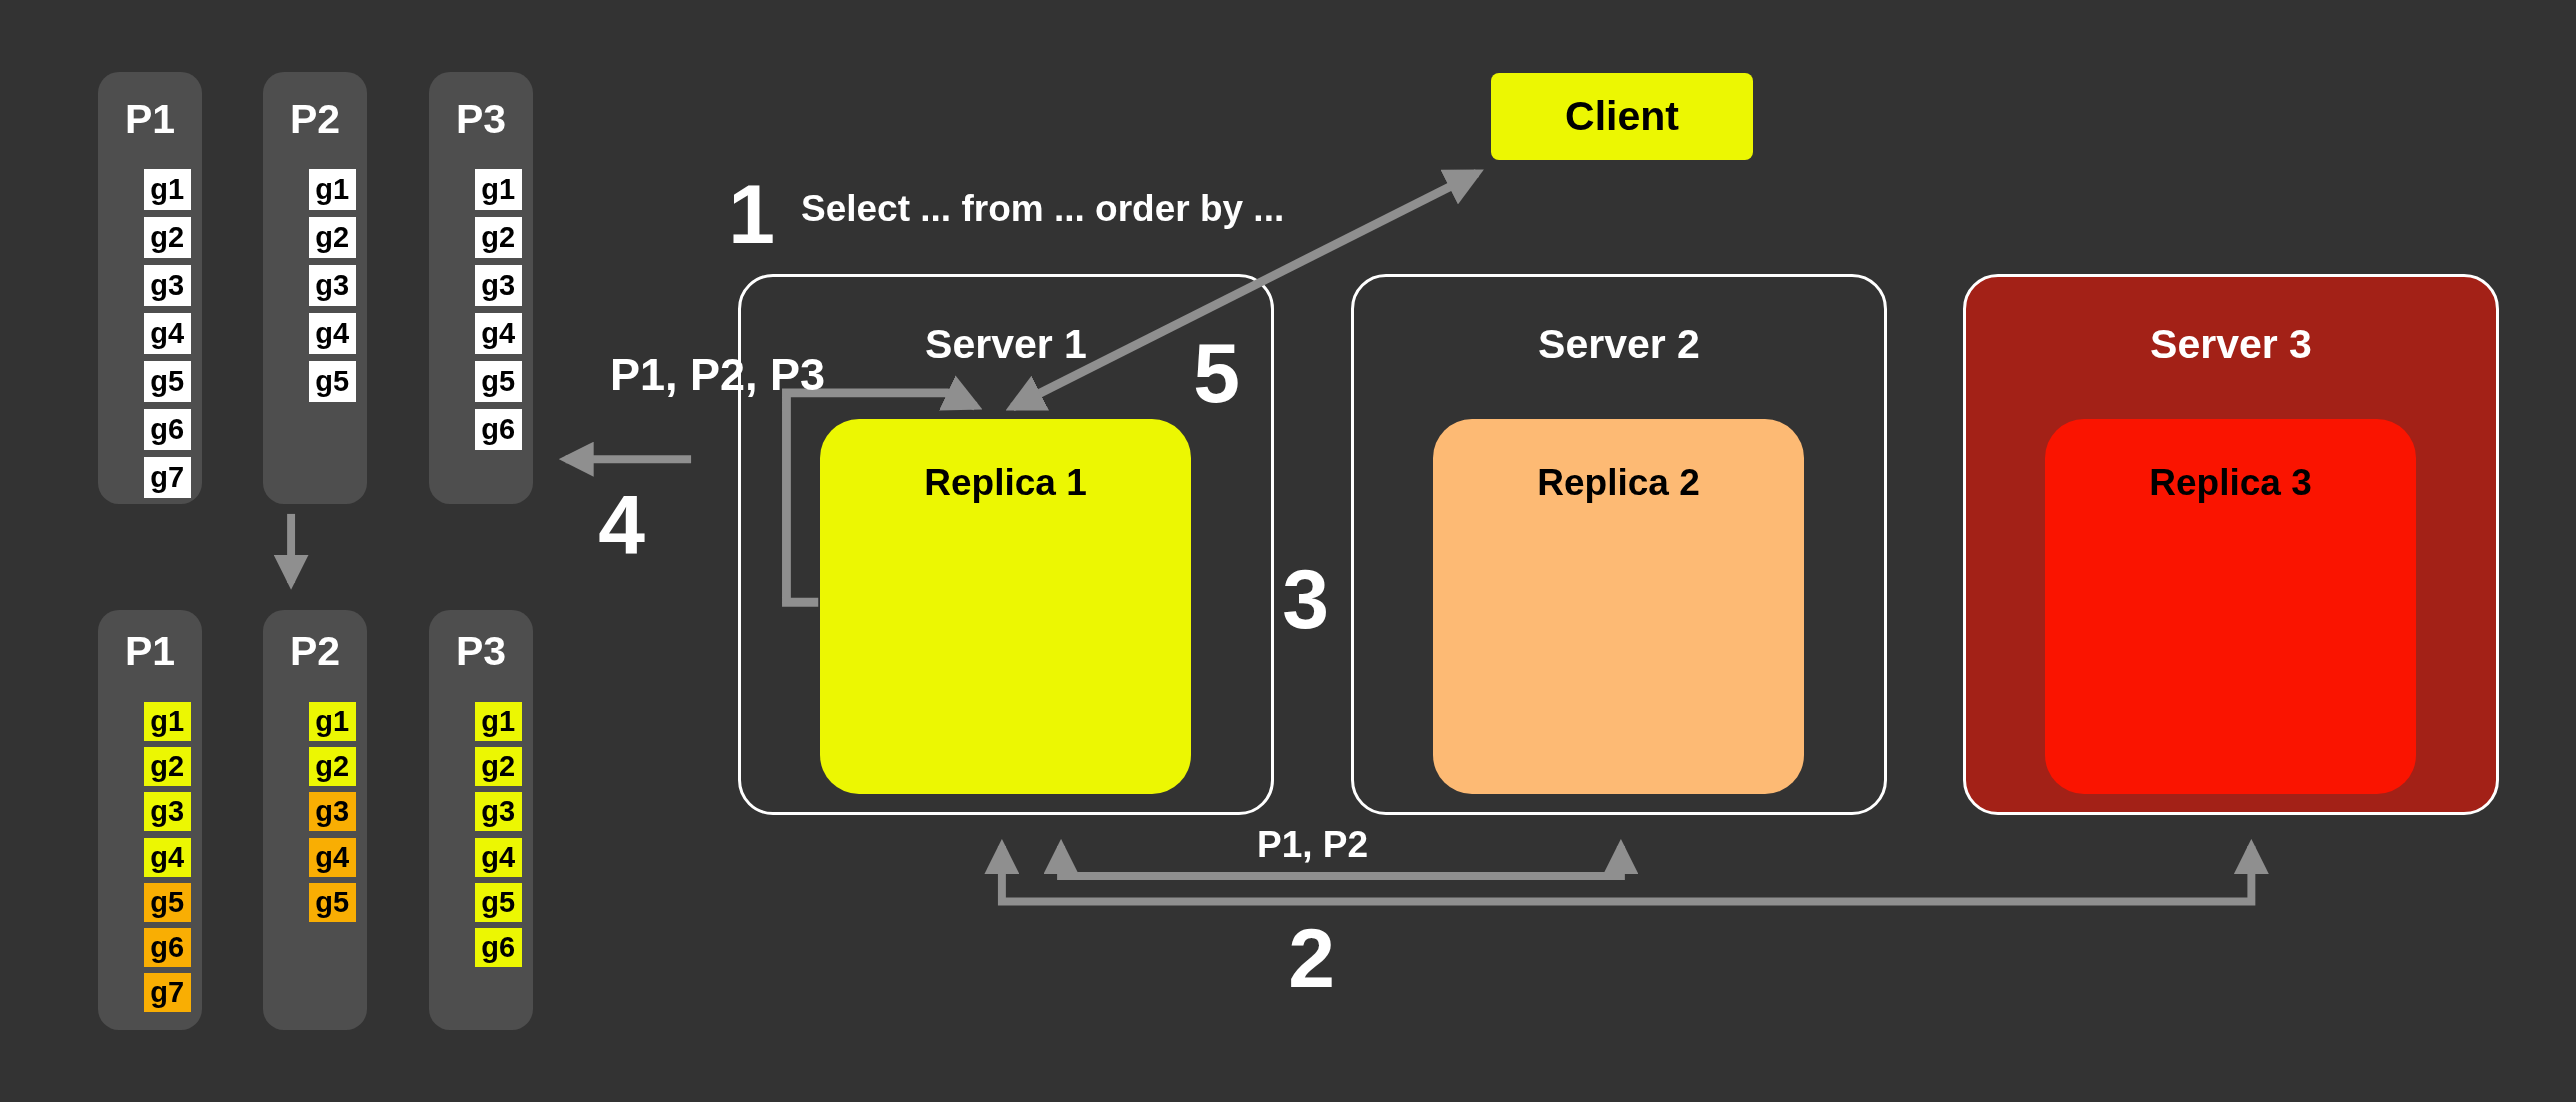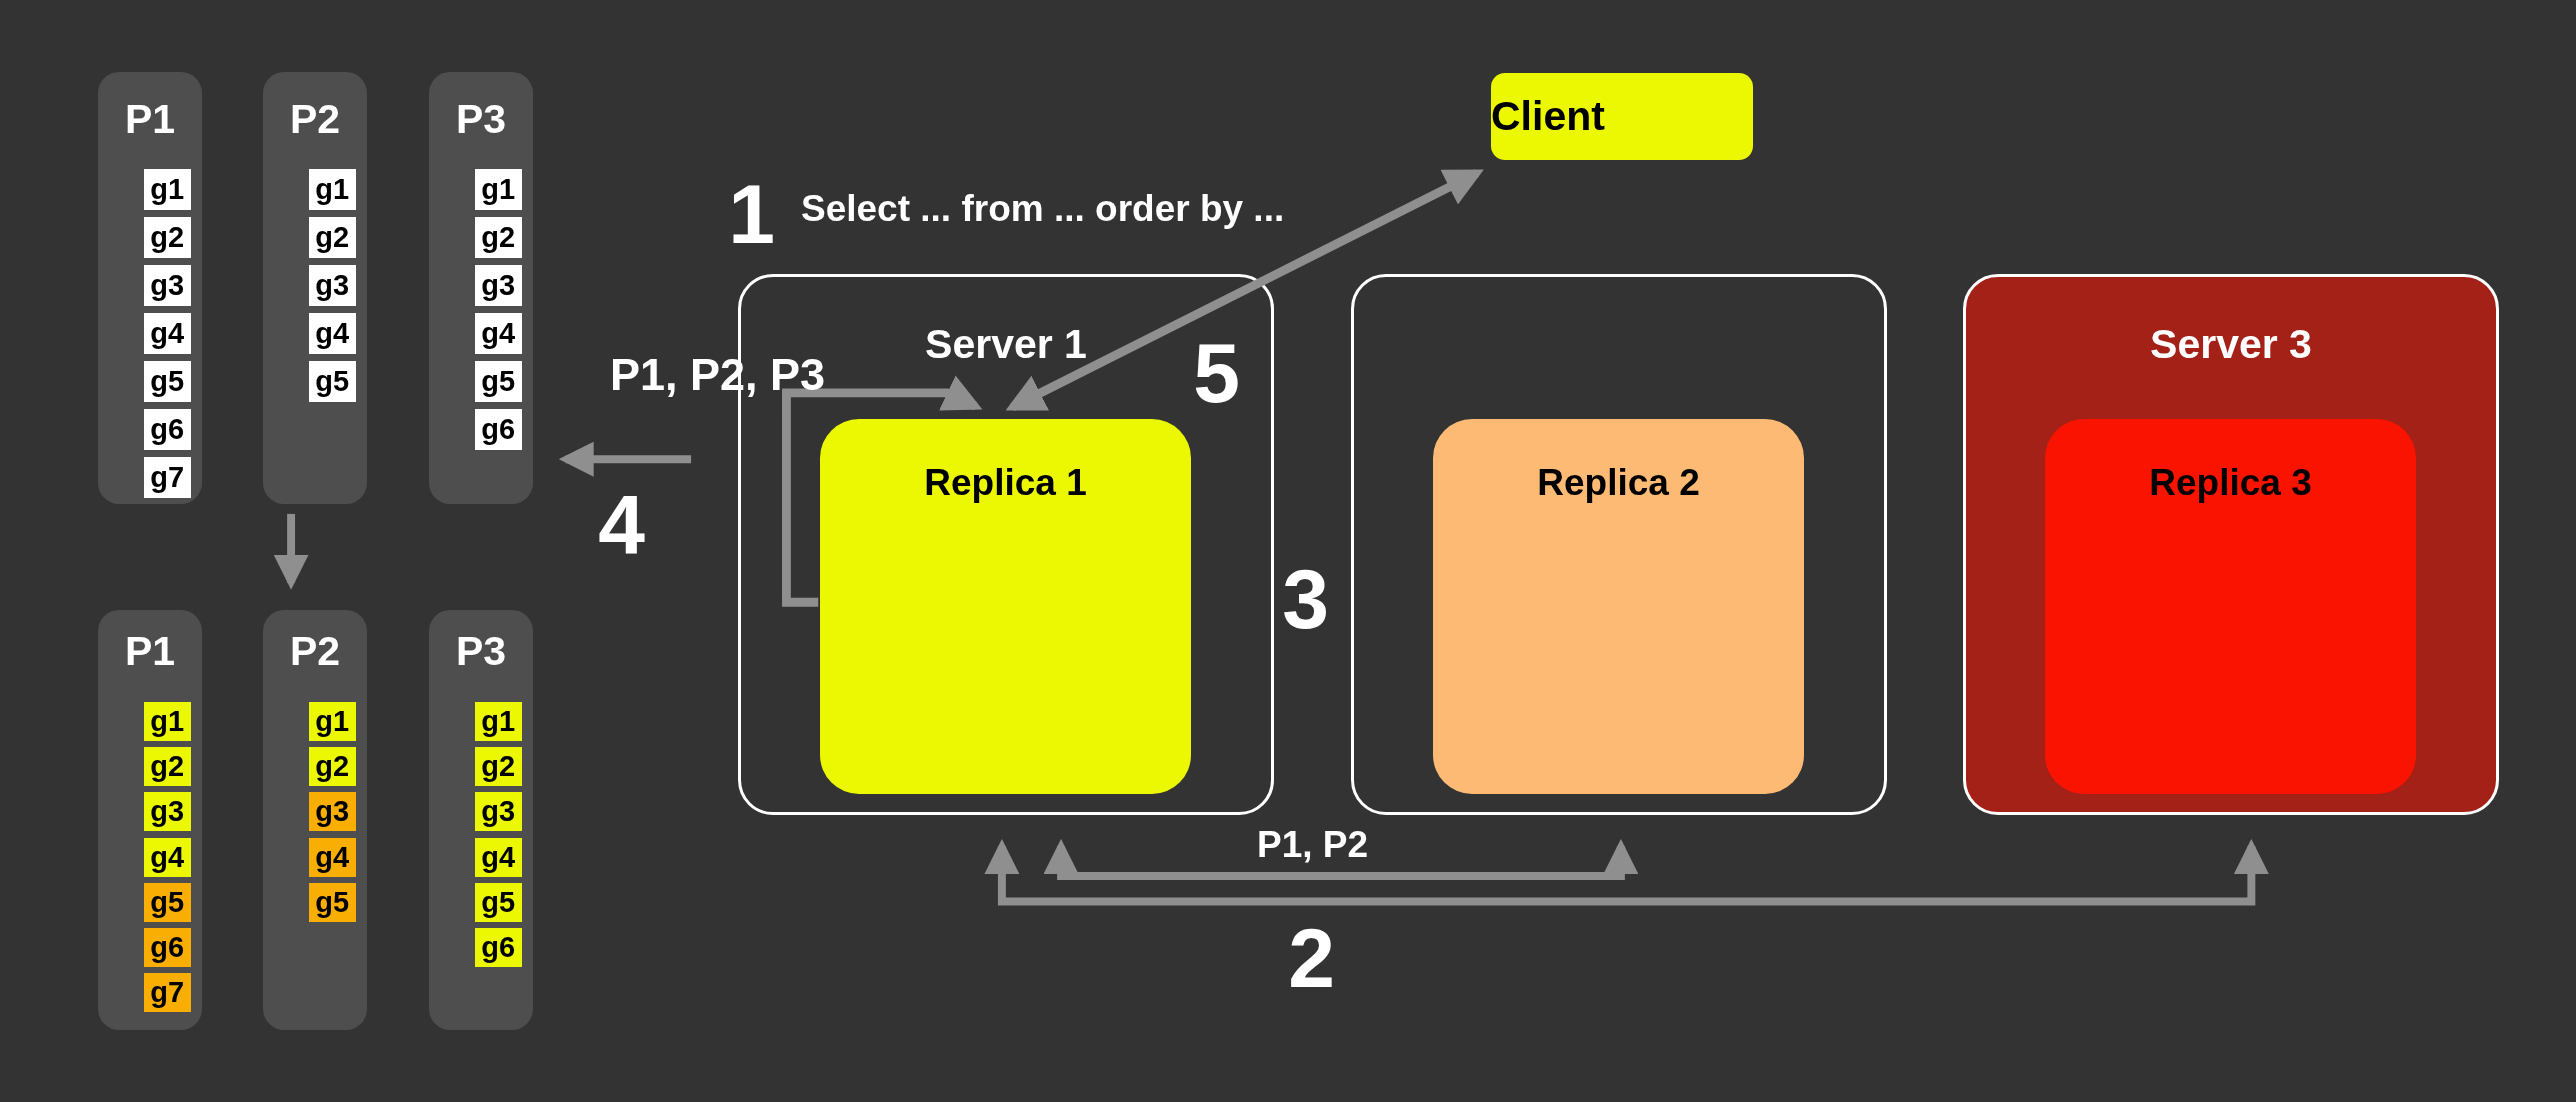--- a/index.html
+++ b/index.html
@@ -11,22 +11,22 @@
   .pcol-header{position:absolute;left:0;right:0;text-align:center;font-size:41px;line-height:53px;color:#fff;}
   .cells{position:absolute;left:1px;right:11.5px;display:flex;flex-direction:column;padding-left:45px;}
   .cell{display:flex;align-items:center;justify-content:center;font-size:29px;color:#000;flex:none;}
   
   .server{position:absolute;top:274px;width:536px;height:541px;border:3.5px solid #fff;
           border-radius:35px;box-sizing:border-box;}
   .server-label{position:absolute;top:43px;left:0;right:0;text-align:center;font-size:41px;line-height:49px;color:#fff;}
   .replica{position:absolute;left:79px;top:142px;width:371px;height:375px;border-radius:39px;}
   .replica-label{position:absolute;top:43px;left:0;right:0;text-align:center;font-size:37px;line-height:42px;color:#000;}
   
-  .client{position:absolute;left:1491px;top:73px;width:262px;height:87px;border-radius:14px;
-          display:flex;align-items:center;font-size:41px;color:#000;}
+  .client{position:absolute;left:1491px;top:73px;width:262px;height:87px;border-radius:8px;
+          display:flex;align-items:center;justify-content:center;font-size:41px;color:#000;}
   
   .bignum{position:absolute;width:97px;text-align:center;font-size:84px;line-height:88px;color:#fff;z-index:6;}
   .note{position:absolute;color:#fff;font-size:45px;line-height:44px;white-space:nowrap;z-index:6;}
   .note-sm{font-size:37px;}
   .arrows{position:absolute;inset:0;z-index:5;pointer-events:none;}
 </style>
 </head>
 <body>
 
 <div class="stage">
@@ -120,20 +120,21 @@
     <span>Client</span>
   </div>
 
   <div class="server" style="left:738px">
     <div class="server-label">Server 1</div>
     <div class="replica" id="replica-0" style="background: rgb(236, 247, 2);">
       <div class="replica-label">Replica 1</div>
     </div>
   </div>
   <div class="server" style="left:1351px">
+    <div class="server-label">Server 2</div>
     <div class="replica" id="replica-1" style="background: #fdba74;">
       <div class="replica-label">Replica 2</div>
     </div>
   </div>
   <div class="server" id="server-2-el" style="left: 1963px; background: rgb(163, 33, 23);">
     <div class="server-label">Server 3</div>
     <div class="replica" id="replica-2" style="background: rgb(250, 20, 0);">
       <div class="replica-label">Replica 3</div>
     </div>
   </div>

